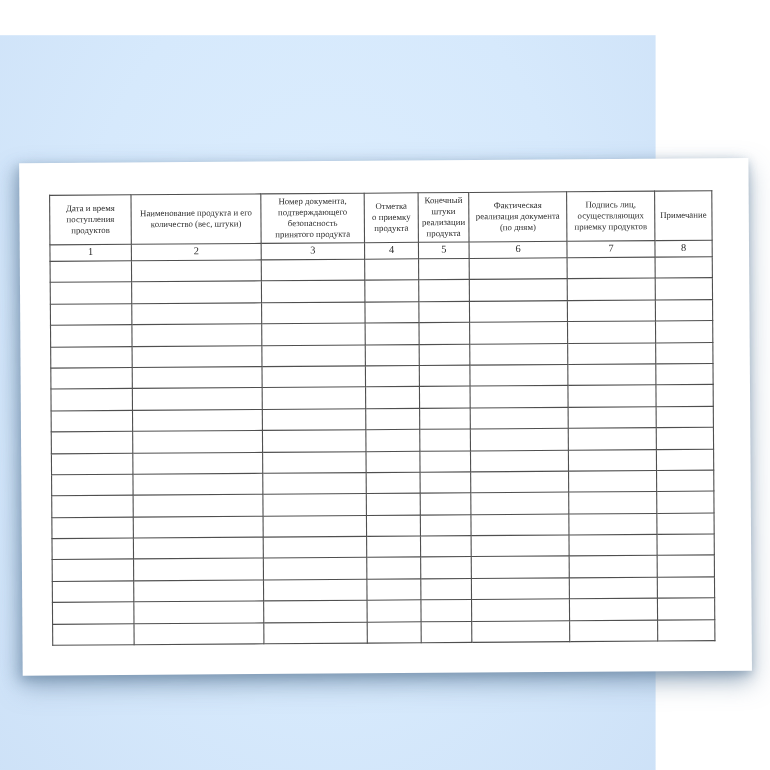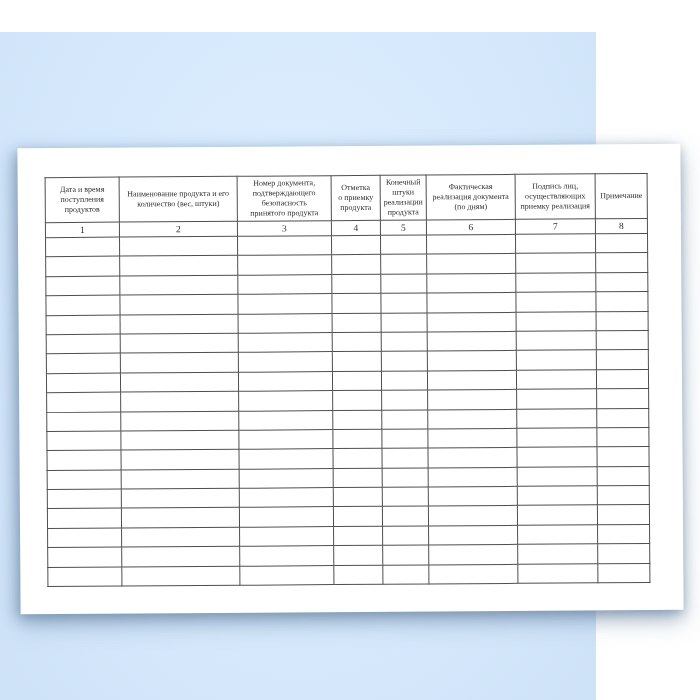--- a/index.html
+++ b/index.html
@@ -105,21 +105,21 @@
 продукта</th>
           <th>Конечный
 штуки
 реализации
 продукта</th>
           <th>Фактическая
 реализация документа
 (по дням)</th>
           <th>Подпись лиц,
 осуществляющих
-приемку реализация</th>
+приемку продуктов</th>
           <th>Примечание</th>
         </tr>
         <tr class="num-row">
           <td>1</td>
           <td>2</td>
           <td>3</td>
           <td>4</td>
           <td>5</td>
           <td>6</td>
           <td>7</td>

